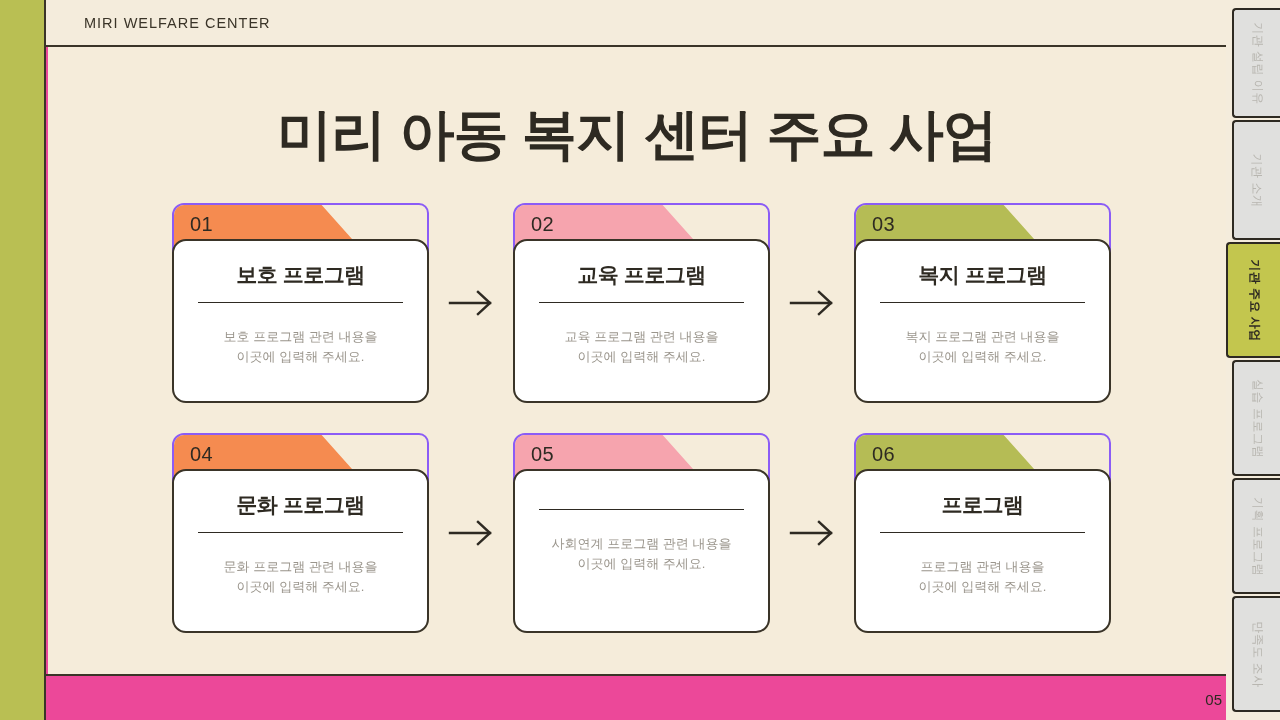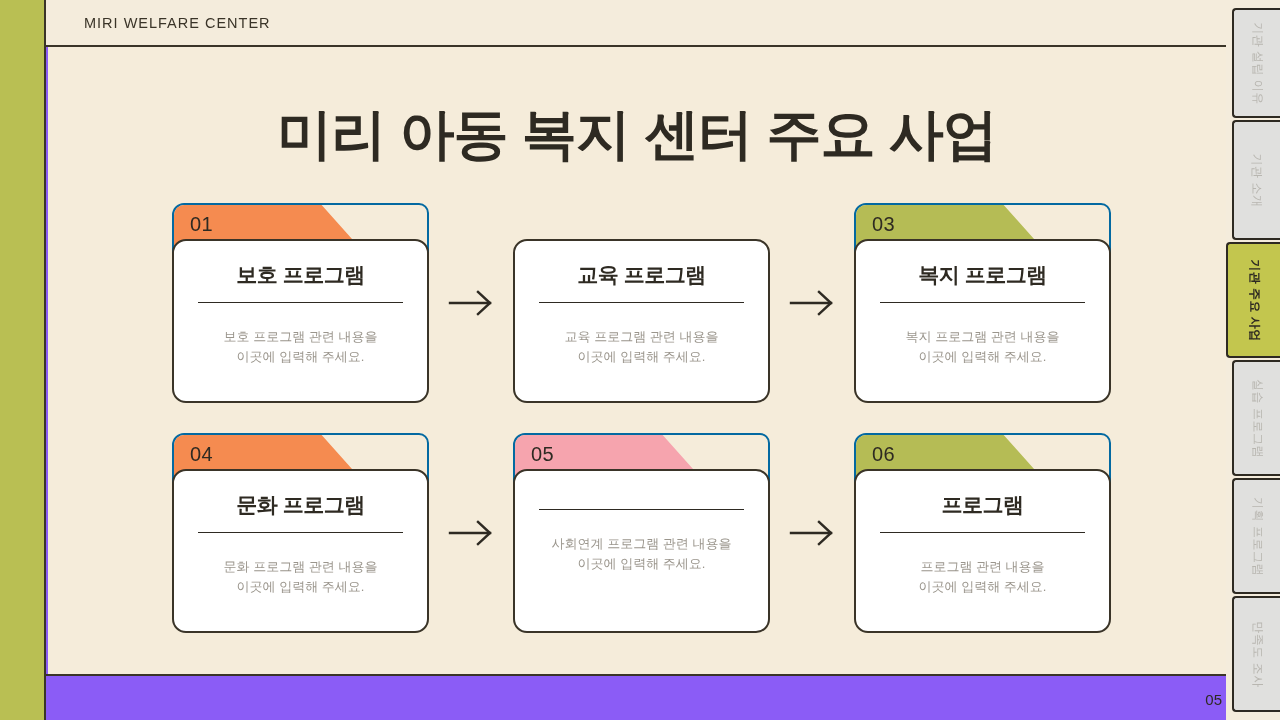--- a/index.html
+++ b/index.html
@@ -13,21 +13,21 @@
   body {
     font-family: "Liberation Sans", "DejaVu Sans", sans-serif;
     background: #f4ecdc;
     position: relative;
   }
 
   
   #slide {
     position: absolute;
     inset: 0;
-    background: #8b5cf6;
+    background: #ec4899;
   }
 
   
   .left-rail {
     position: absolute;
     left: 0; top: 0;
     width: 46px; height: 720px;
     background: #b9bf53;
     border-right: 2px solid #3a3428;
     z-index: 5;
@@ -114,21 +114,21 @@
     width: 257px;
     height: 200px;
     flex: 0 0 257px;
   }
 
   
   .folder-tab {
     position: absolute;
     left: 0; top: 0;
     width: 257px; height: 56px;
-    border: 2px solid #0369a1;
+    border: 2px solid #8b5cf6;
     border-radius: 12px 10px 6px 6px;
     overflow: hidden;
   }
   .folder-tab-shape {
     position: absolute;
     inset: 0;
   }
   .folder-num {
     position: absolute;
     left: 16px; top: 8px;
@@ -272,20 +272,26 @@
       </div>
 
       <div class="arrow">
         <svg width="46" height="26" viewBox="0 0 46 26" fill="none" stroke="#2e2a22" stroke-width="2.4" stroke-linecap="square">
           <line x1="2" y1="13" x2="42" y2="13"></line>
           <polyline points="30,2 42,13 30,24" fill="none"></polyline>
         </svg>
       </div>
 
       <div class="folder">
+        <div class="folder-tab">
+          <svg class="folder-tab-shape" viewBox="0 0 257 56" preserveAspectRatio="none">
+            <path id="tabshape1" d="M0,0 H150 L200,56 H257 V56 H0 Z" fill="#f6a4ae"></path>
+          </svg>
+          <div class="folder-num">02</div>
+        </div>
         <div class="folder-sheet">
           <div class="card-title">교육 프로그램</div>
           <div class="card-divider"></div>
           <div class="card-desc">교육 프로그램 관련 내용을
 이곳에 입력해 주세요.</div>
         </div>
       </div>
 
       <div class="arrow">
         <svg width="46" height="26" viewBox="0 0 46 26" fill="none" stroke="#2e2a22" stroke-width="2.4" stroke-linecap="square">

